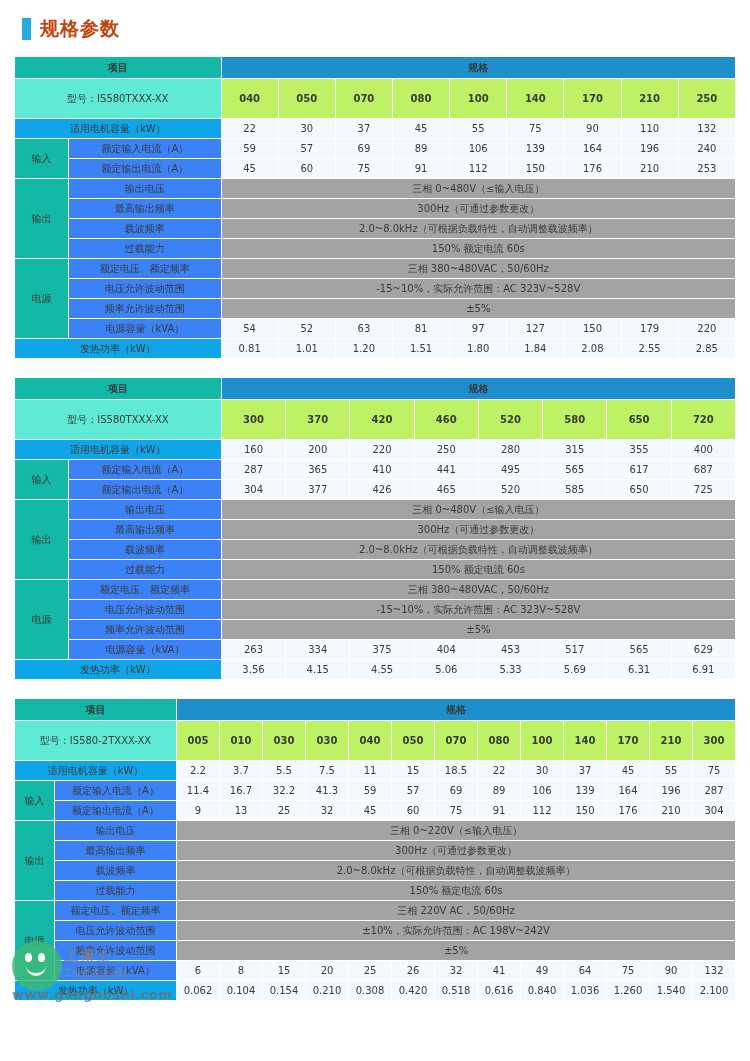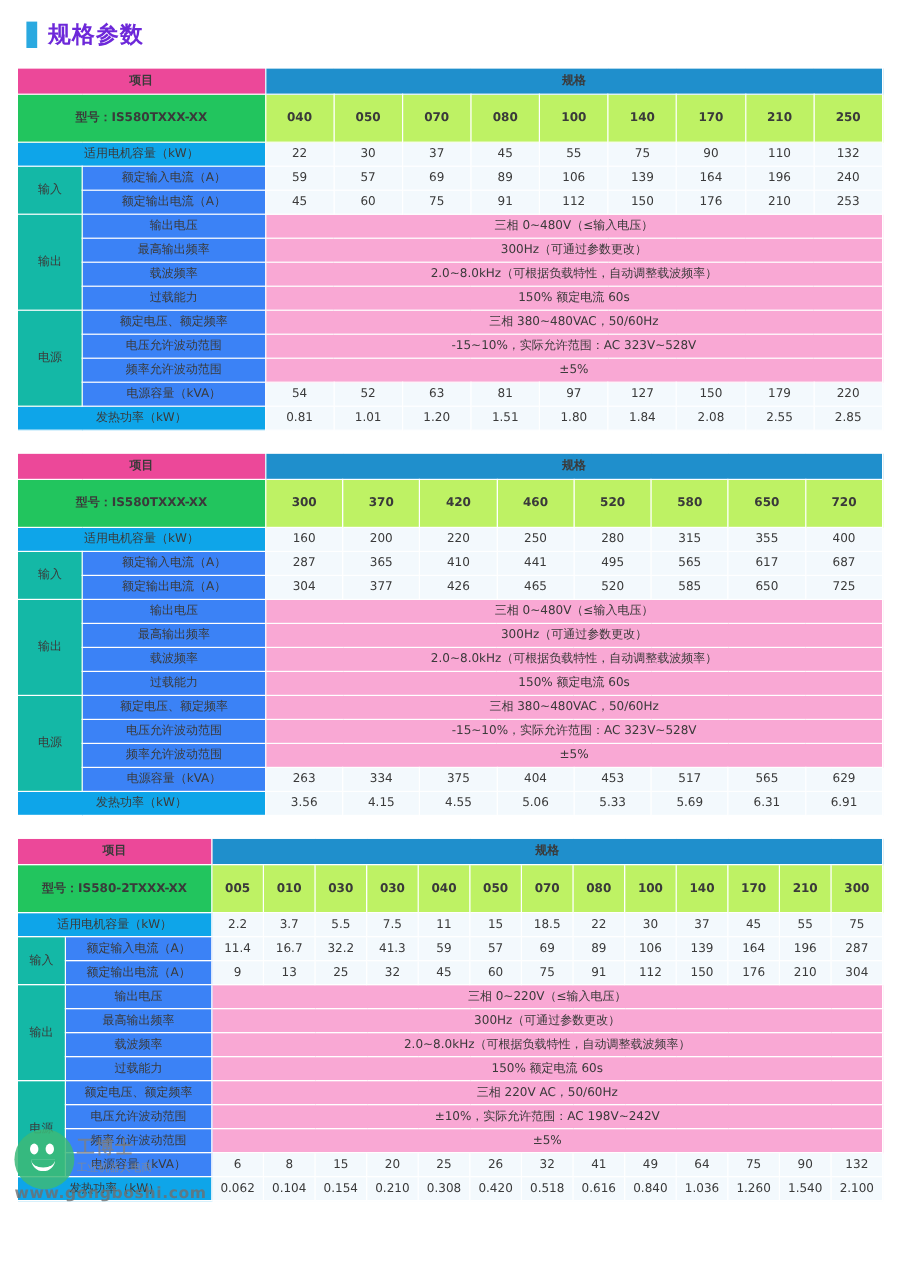--- a/index.html
+++ b/index.html
@@ -22,21 +22,21 @@
   }
   .title-bar {
     width: 9px;
     height: 22px;
     background: #2aa9e0;
     margin-right: 9px;
   }
   .title-text {
     font-size: 19px;
     font-weight: bold;
-    color: #6d28d9;
+    color: #c2410c;
     letter-spacing: 1px;
   }
 
   
   table.spec {
     border-collapse: collapse;
     width: 722px;
     margin: 0 0 18px 0;
     table-layout: fixed;
   }
@@ -44,37 +44,37 @@
     border: 1px solid #ffffff;
     text-align: center;
     vertical-align: middle;
     font-size: 10px;
     padding: 3px 1px;
     line-height: 1.3;
     color: #3a3a3a;
   }
   
   .hdr-item {
-    background: #ec4899;
+    background: #14b8a6;
     color: #ffffff;
     font-weight: bold;
     font-size: 11px;
     height: 22px;
   }
   .hdr-spec {
     background: #1f8fcc;
     color: #ffffff;
     font-weight: bold;
     font-size: 11px;
     height: 22px;
   }
   .model-label {
-    background: #22c55e;
+    background: #5eead4;
     color: #ffffff;
-    font-weight: bold;
+    font-weight: normal;
     font-size: 10.5px;
     height: 40px;
   }
   .model-val {
     background: #bef264;
     color: #ffffff;
     font-weight: bold;
     font-size: 11px;
     height: 30px;
   }
@@ -85,21 +85,21 @@
     color: #3a3a3a;
   }
   .rowlabel {
     background: #3b82f6;
     font-size: 10px;
     color: #3a3a3a;
     padding: 3px 2px;
   }
   .val { background: #f3f9fd; }
   .span-val {
-    background: #f9a8d4;
+    background: #a3a3a3;
     font-size: 10px;
   }
   .full-label {
     background: #0ea5e9;
     font-size: 10px;
   }
 
   
   .watermark {
     position: absolute;

